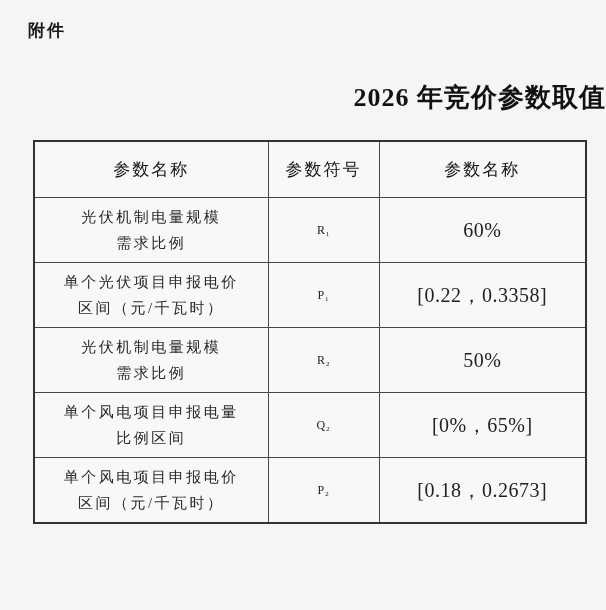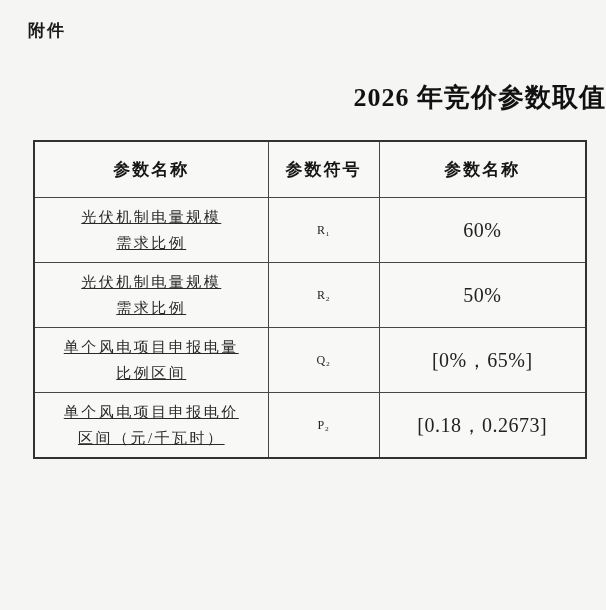--- a/index.html
+++ b/index.html
@@ -53,36 +53,35 @@
   .param-table col.c-value  { width: 207px; }
   .param-table th, .param-table td {
     border: 1px solid #474747;
     text-align: center;
     vertical-align: middle;
     padding: 0;
   }
   .param-table th {
     height: 55px;
     font-family: "Liberation Sans", sans-serif;
-    font-weight: 700;
+    font-weight: 400;
     font-size: 17px;
     letter-spacing: 2px;
     color: #161616;
   }
   .param-table td {
     height: 64px;
     font-size: 16px;
     color: #222;
   }
   td.name-cell {
     font-size: 15px;
     letter-spacing: 2.5px;
     line-height: 26px;
     color: #2a2a2a;
-    text-decoration: underline;
   }
   td.symbol-cell {
     font-size: 12px;
     letter-spacing: 0.5px;
   }
   td.value-cell {
     font-size: 20px;
     letter-spacing: 0.5px;
   }
 </style>
@@ -110,20 +109,28 @@
     <tr>
       <td class="name-cell">
         <div>光伏机制电量规模</div>
         <div>需求比例</div>
       </td>
       <td class="symbol-cell">R₁</td>
       <td class="value-cell">60%</td>
     </tr>
     <tr>
       <td class="name-cell">
+        <div>单个光伏项目申报电价</div>
+        <div>区间（元/千瓦时）</div>
+      </td>
+      <td class="symbol-cell">P₁</td>
+      <td class="value-cell">[0.22，0.3358]</td>
+    </tr>
+    <tr>
+      <td class="name-cell">
         <div>光伏机制电量规模</div>
         <div>需求比例</div>
       </td>
       <td class="symbol-cell">R₂</td>
       <td class="value-cell">50%</td>
     </tr>
     <tr>
       <td class="name-cell">
         <div>单个风电项目申报电量</div>
         <div>比例区间</div>

